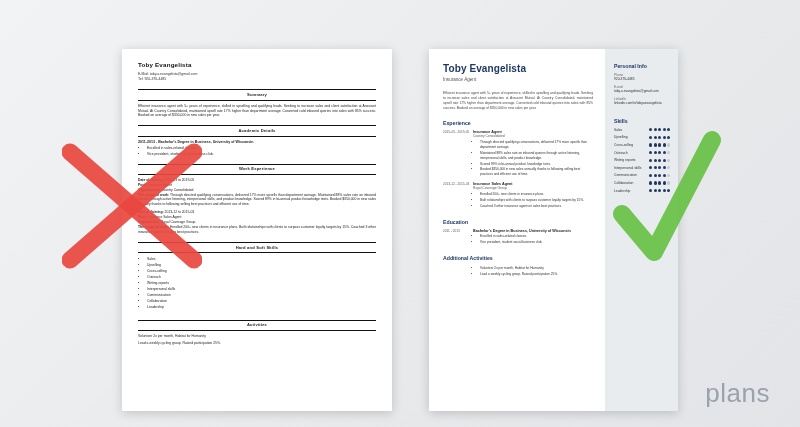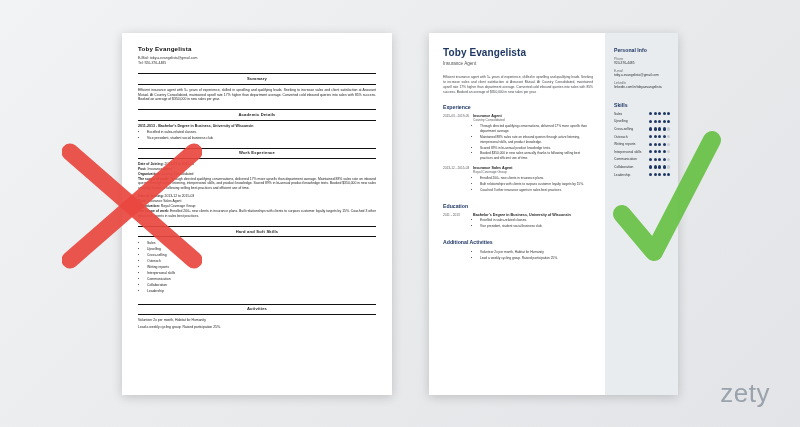--- a/index.html
+++ b/index.html
@@ -13,20 +13,21 @@
   }
   .bg-gradient {
     position:absolute; inset:0;
     background: linear-gradient(135deg,#f2f3f5 0%,#e9eaec 55%,#e3e4e7 100%);
   }
   
   .doc {
     position:absolute;
     background:#fff;
     box-shadow: 0 2px 10px rgba(0,0,0,.18);
+    margin-top: 16px;
   }
   #bad-resume {
     left:122px; top:33px; width:270px; height:362px;
     padding:12px 16px 8px 16px;
     font-size:3.4px; color:#222; line-height:1.45;
   }
   #bad-resume .name {
     font-size:6.2px; font-weight:bold; color:#111; letter-spacing:.2px;
   }
   #bad-resume .contact { font-size:3.5px; color:#333; margin-top:2px; line-height:1.5;}
@@ -364,13 +365,13 @@
 
 <svg id="cross" viewBox="0 0 140 128">
   <path d="M8 10 L132 118" stroke="#e8473f" stroke-width="17" stroke-linecap="round" fill="none" opacity="0.92"></path>
   <path d="M132 10 L8 118" stroke="#e8473f" stroke-width="17" stroke-linecap="round" fill="none" opacity="0.92"></path>
 </svg>
 
 <svg id="check" viewBox="0 0 110 140">
   <path d="M10 86 L42 124 L100 12" stroke="#6cc24a" stroke-width="18" stroke-linecap="round" stroke-linejoin="round" fill="none" opacity="0.95"></path>
 </svg>
 
-<div id="zety">zety</div>
+<div id="zety">plans</div>
 
 </body></html>

